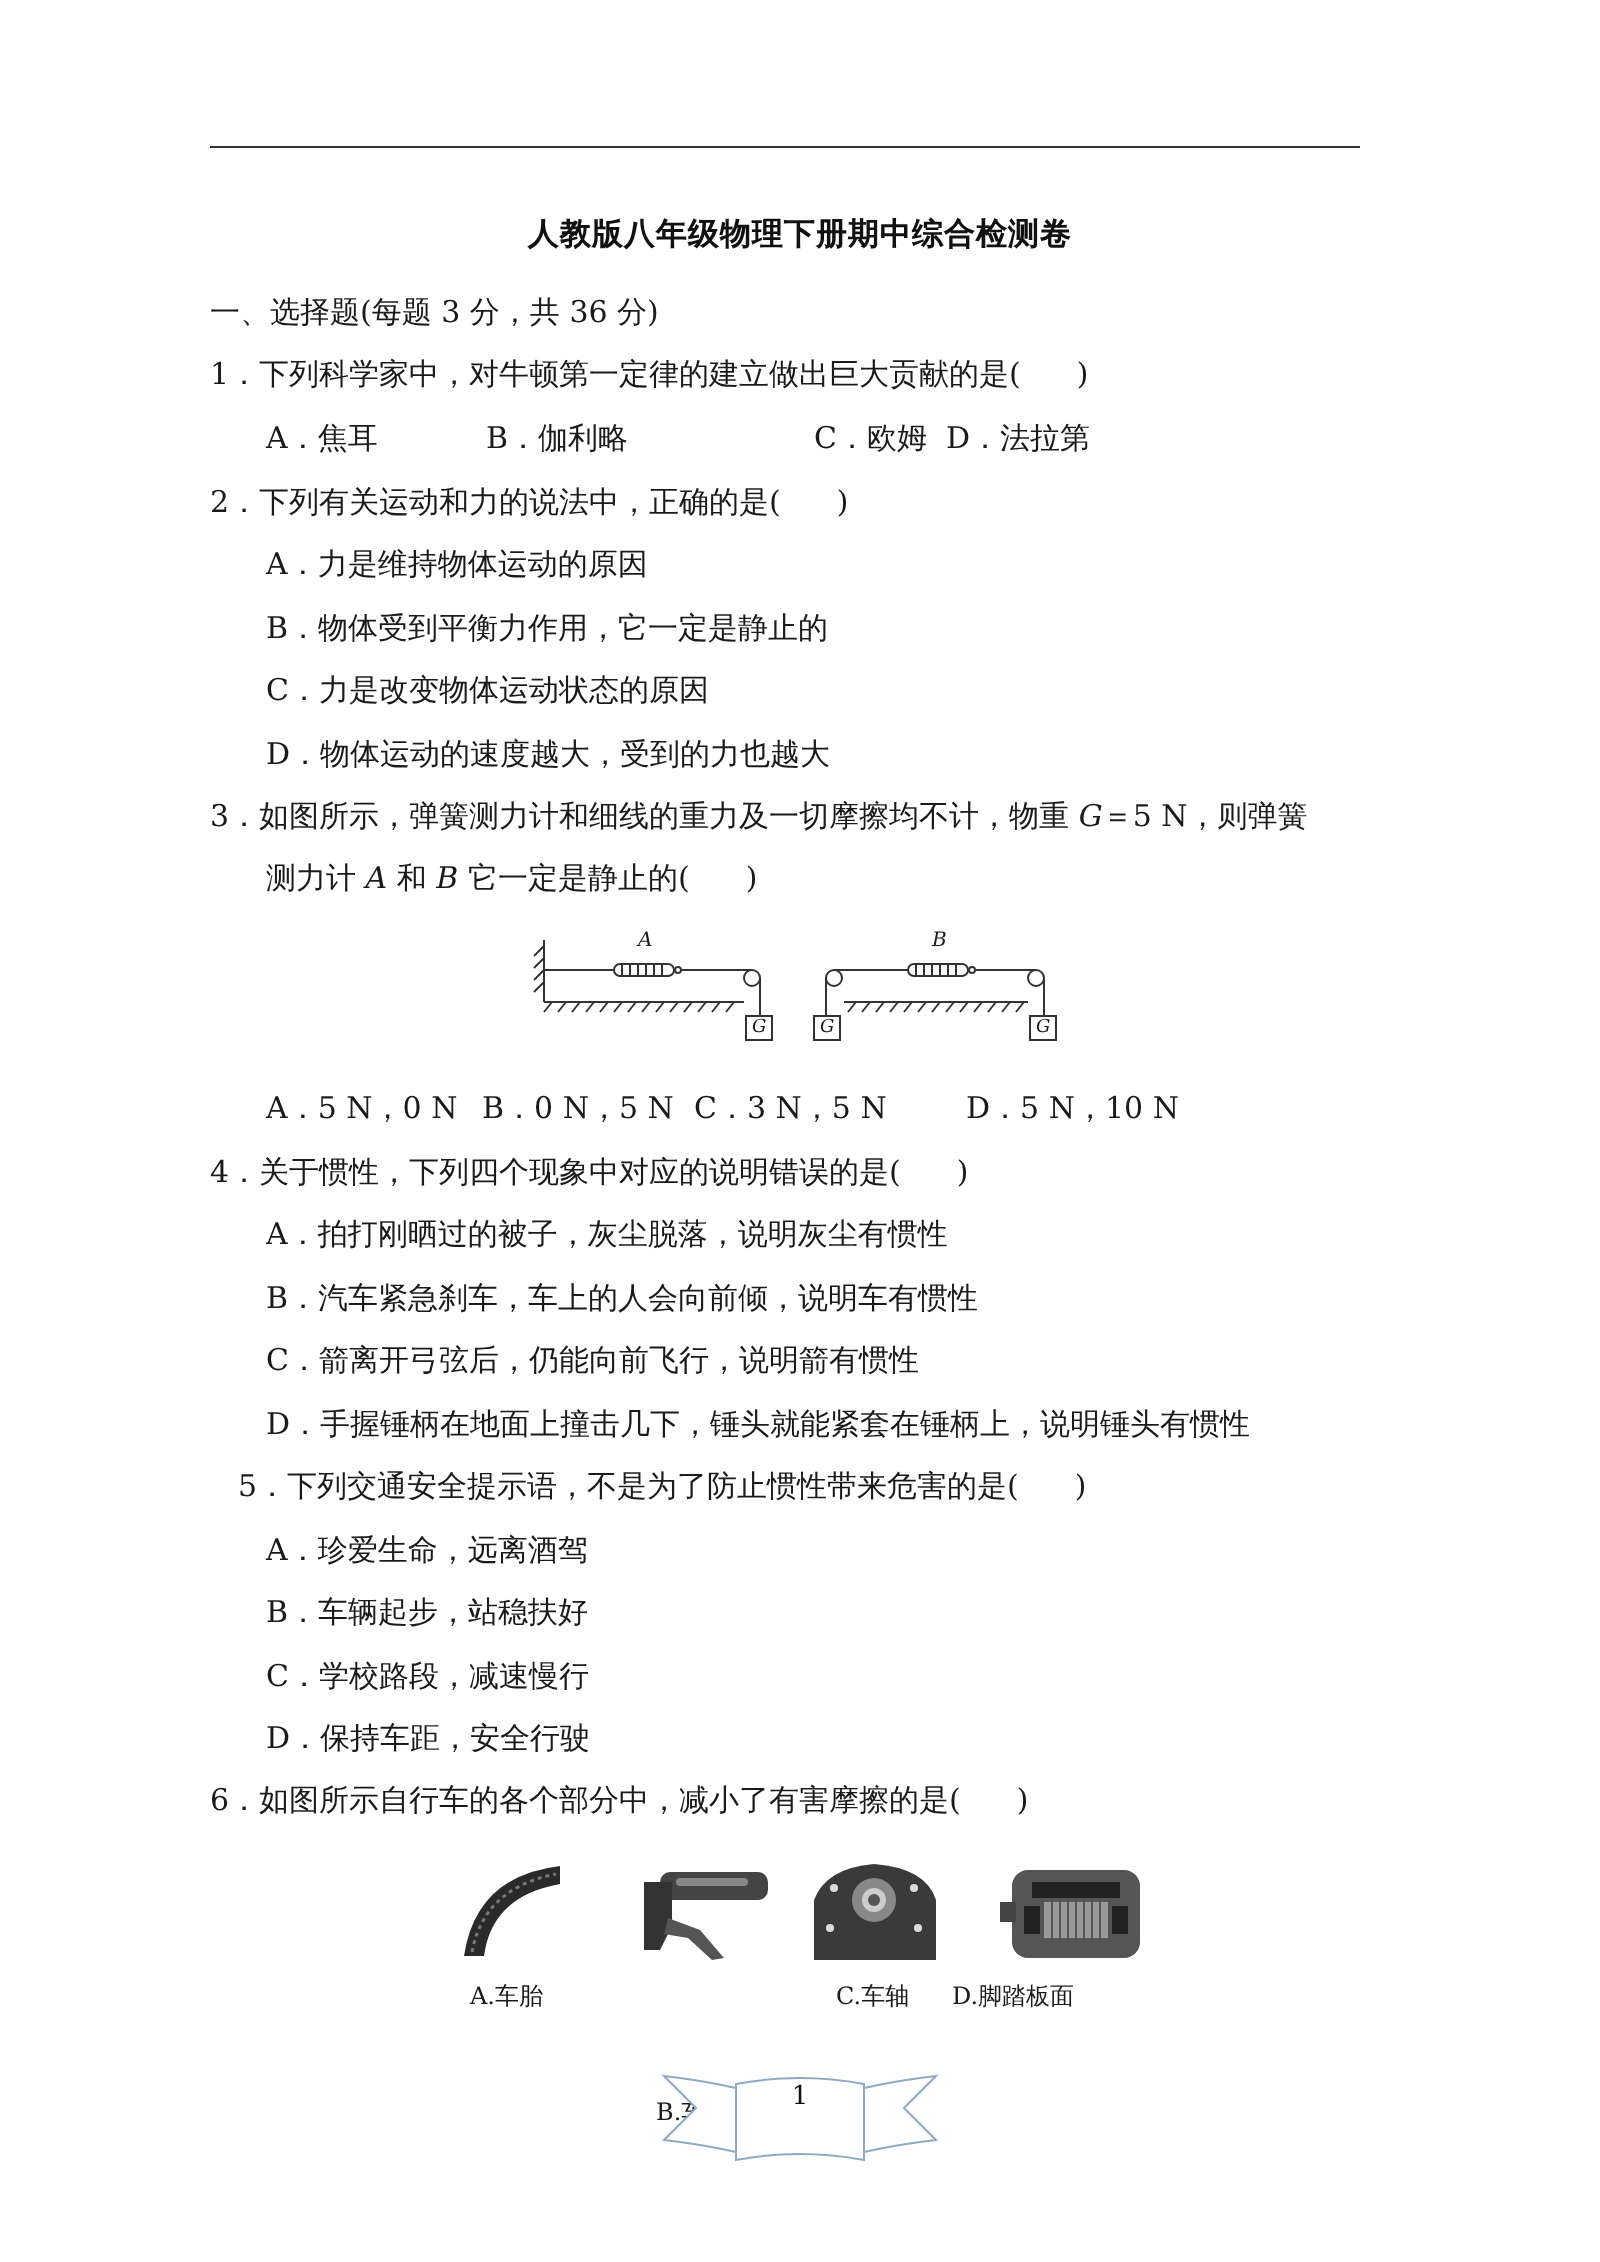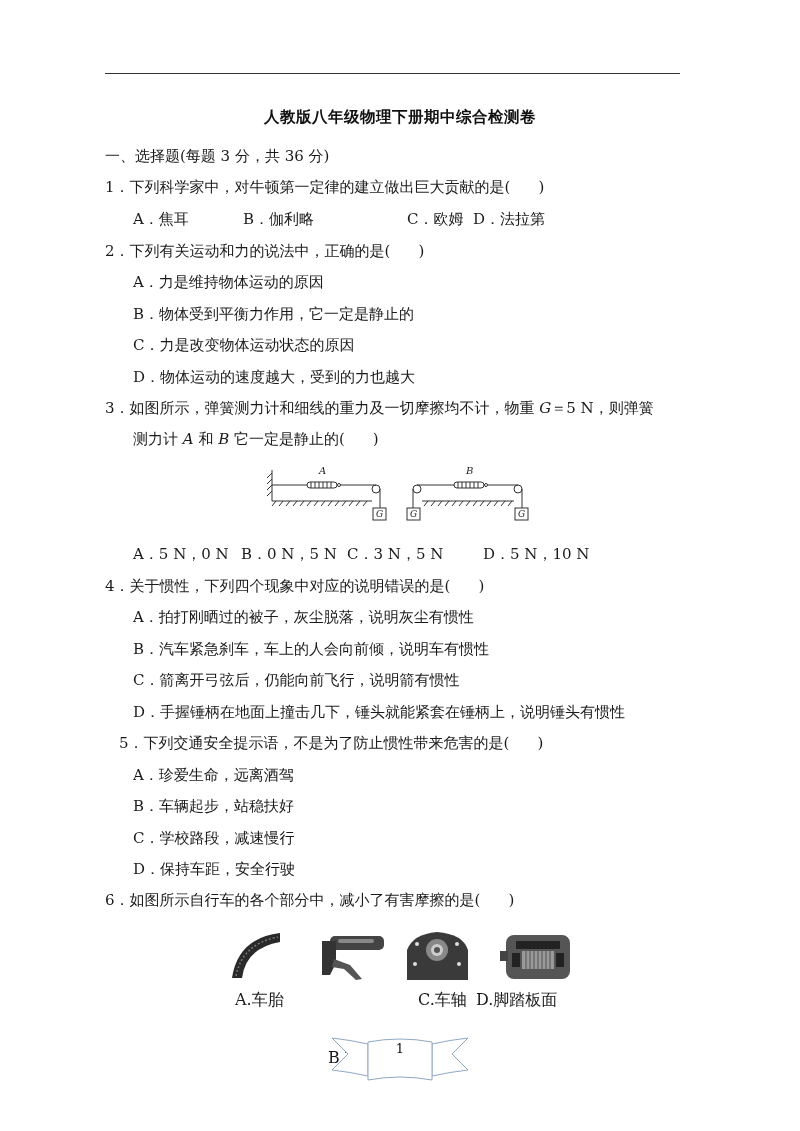--- a/index.html
+++ b/index.html
@@ -21,21 +21,21 @@
       position: absolute; font-size: 15px; white-space: nowrap; line-height: 18px;
     }
     .q { left: 105px; }
     .opt { left: 133px; }
     .ital { font-style: italic; }
     .paren { display: inline-block; width: 28px; }
     .figure {
       position: absolute;
     }
     .cap {
-      position: absolute; font-size: 16px; white-space: nowrap;
+      position: absolute; font-size: 12px; white-space: nowrap;
     }
     .page-badge {
       position: absolute; left: 330px; top: 1028px; width: 140px; height: 56px;
     }
     .page-num {
       position: absolute; left: 0; top: 13px; width: 140px; text-align: center;
       font-size: 13px; color: #111;
     }
   </style>
 </head>

